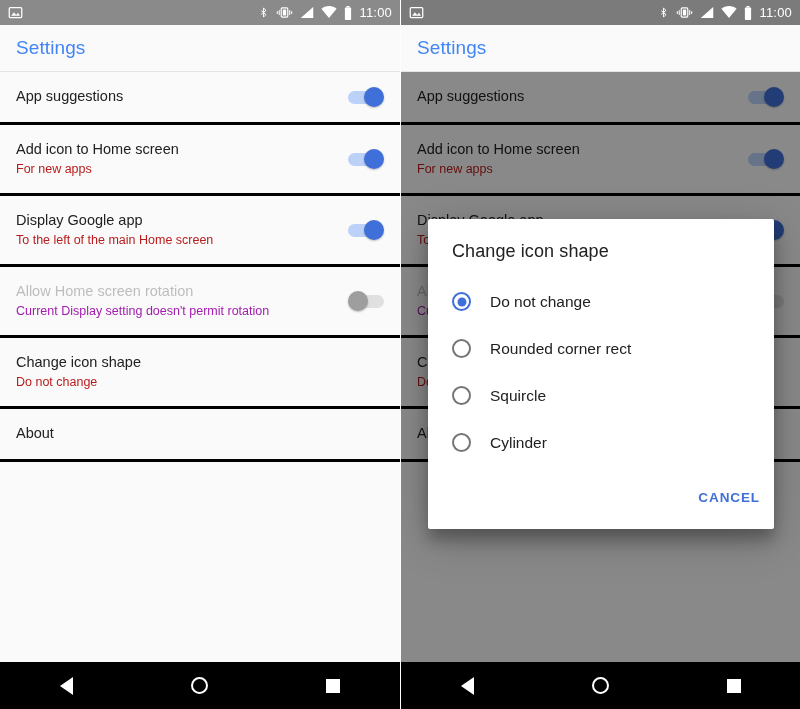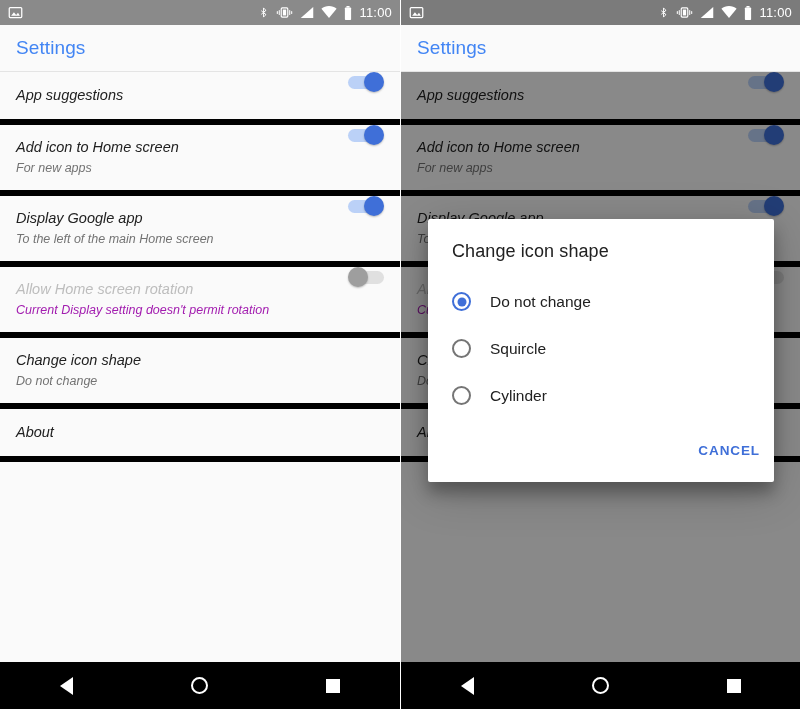--- a/index.html
+++ b/index.html
@@ -58,37 +58,37 @@
     color: #4285f4;
     font-size: 19px;
     font-weight: 500;
     letter-spacing: 0.1px;
   }
 
   
   .list { background: #fafafa; }
   .row {
     display: flex;
+    align-items: center;
     padding: 0 16px;
-    border-bottom: 6px solid #000000;
+    border-bottom: 3px solid #000000;
     min-height: 48px;
     position: relative;
-    font-style: italic;
   }
   .row.two-line { min-height: 71px; }
   .row.one-line { min-height: 53px; }
   .row-texts { flex: 1; display: flex; flex-direction: column; justify-content: center; }
   .row-title {
     font-size: 14.5px;
     color: #212121;
     line-height: 1.35;
   }
   .row-sub {
     font-size: 12.5px;
-    color: #737373;
+    color: #b91c1c;
     line-height: 1.35;
     margin-top: 2px;
   }
   .row.disabled .row-title { color: #bdbdbd; }
   .row.disabled .row-sub { color: #a21caf; }
 
   
   .switch {
     position: relative;
     width: 36px; height: 20px;
@@ -431,20 +431,24 @@
 
       <div class="dialog">
         <div class="dialog-title">Change icon shape</div>
 
         <div class="radio-item">
           <span class="radio checked"></span>
           <span class="radio-label">Do not change</span>
         </div>
 
 
+        <div class="radio-item">
+          <span class="radio"></span>
+          <span class="radio-label">Rounded corner rect</span>
+        </div>
 
         <div class="radio-item">
           <span class="radio"></span>
           <span class="radio-label">Squircle</span>
         </div>
 
         <div class="radio-item">
           <span class="radio"></span>
           <span class="radio-label">Cylinder</span>
         </div>

